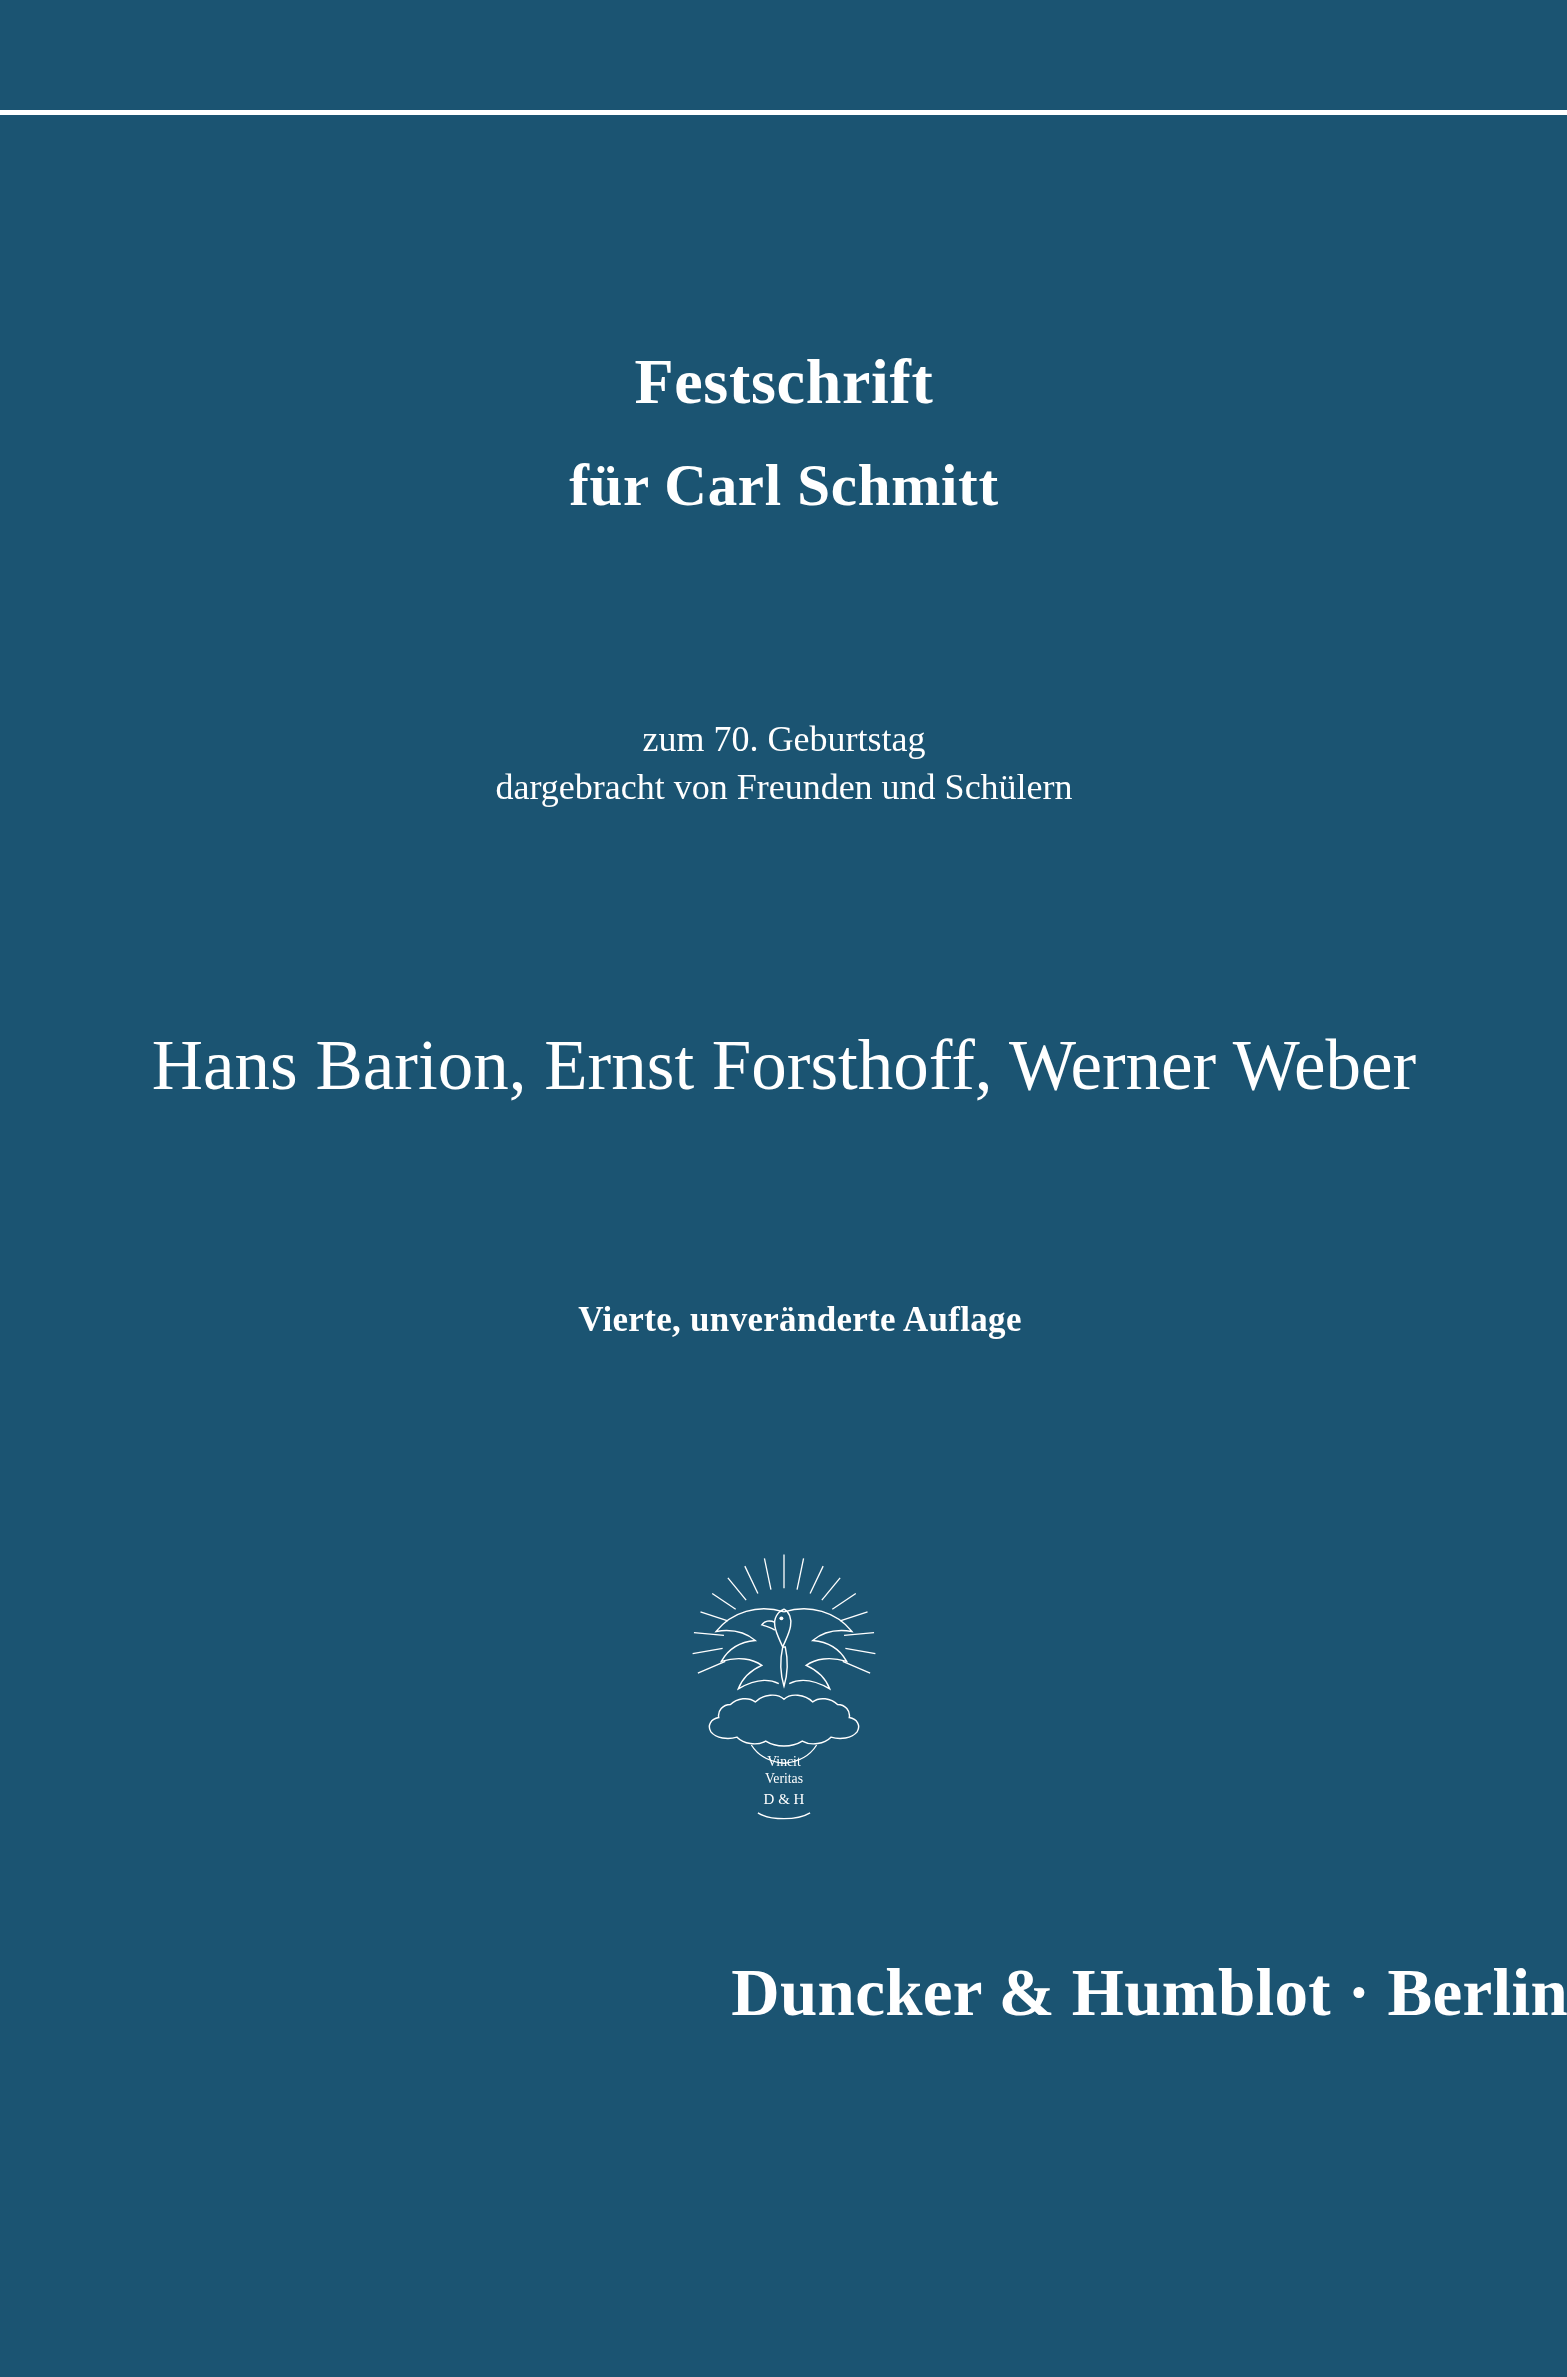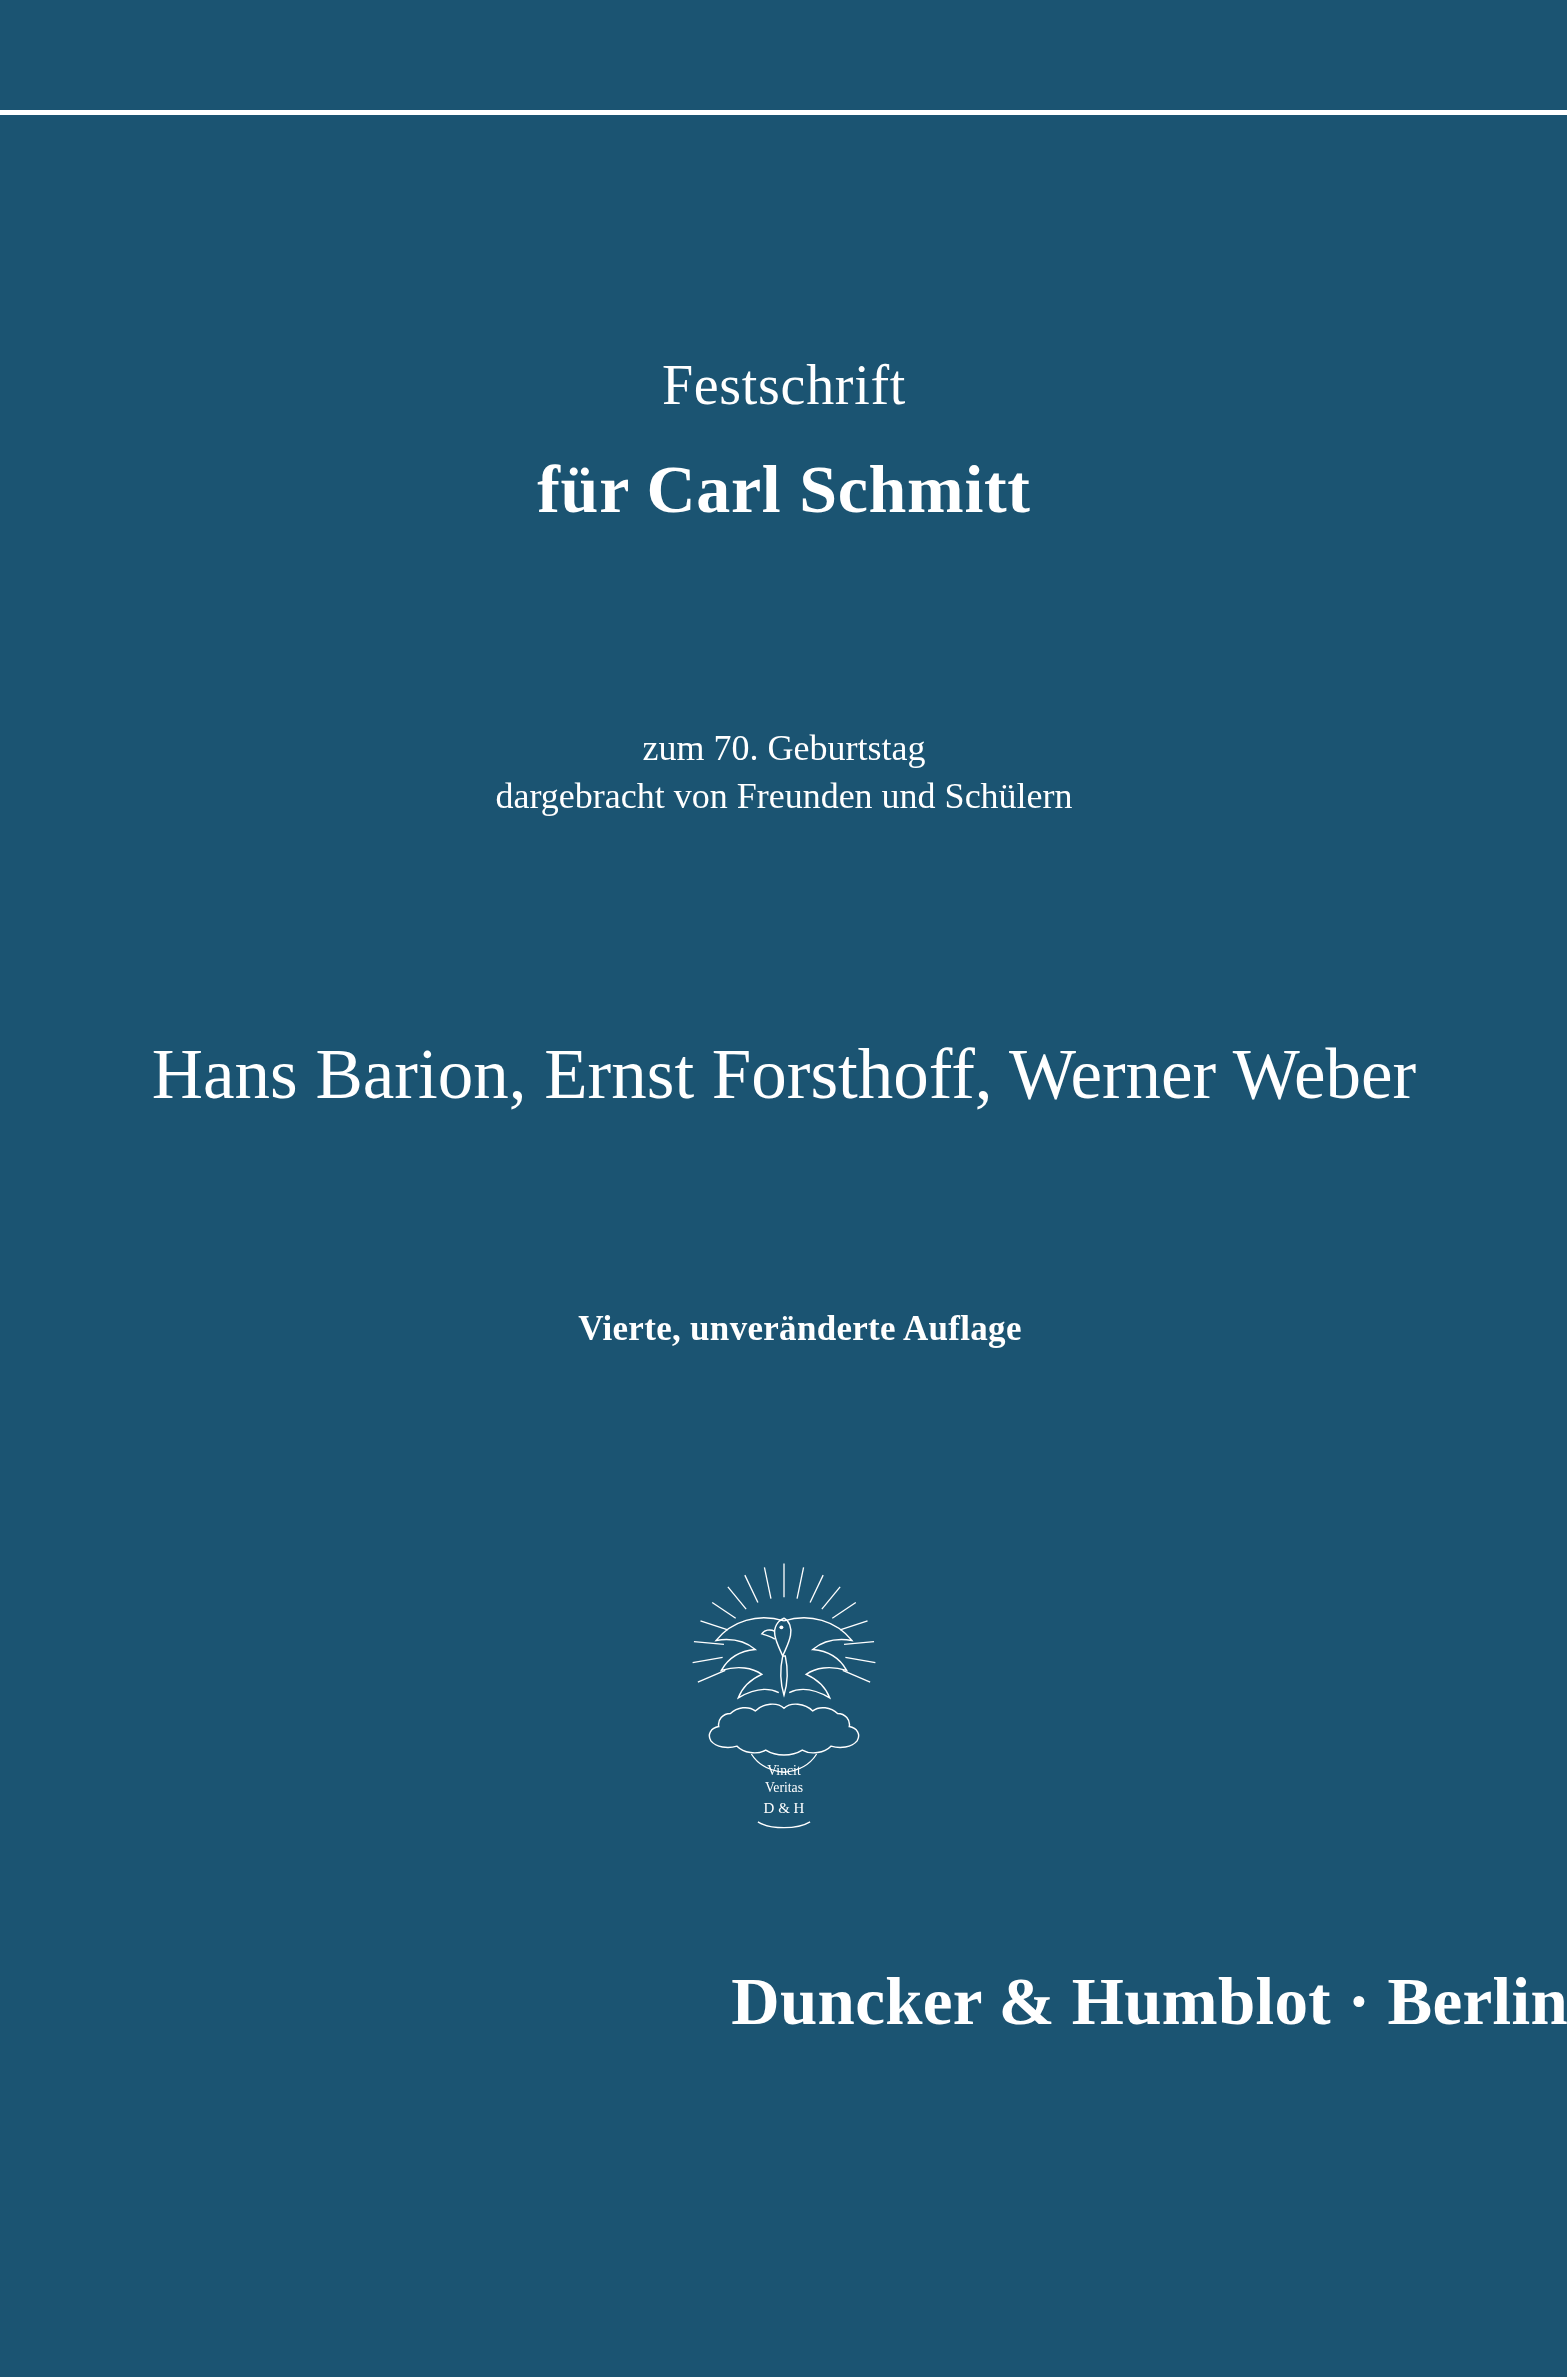--- a/index.html
+++ b/index.html
@@ -30,28 +30,28 @@
     top: 110px;
     height: 4.6px;
     background: #ffffff;
   }
   .title-block {
     margin-top: 340px;
     width: 100%;
     text-align: center;
   }
   .title-line-1 {
-    font-size: 56px;
-    font-weight: normal;
+    font-size: 64px;
+    font-weight: bold;
     letter-spacing: 0.7px;
     line-height: 1.18;
-    margin: 12px;
+    margin: 4px;
   }
   .title-line-2 {
-    font-size: 68px;
+    font-size: 59px;
     font-weight: bold;
     letter-spacing: 0.7px;
     line-height: 1.18;
     margin: 31px 0 0 0;
   }
   .subtitle-block {
     margin-top: 196px;
     width: 100%;
     text-align: center;
   }

